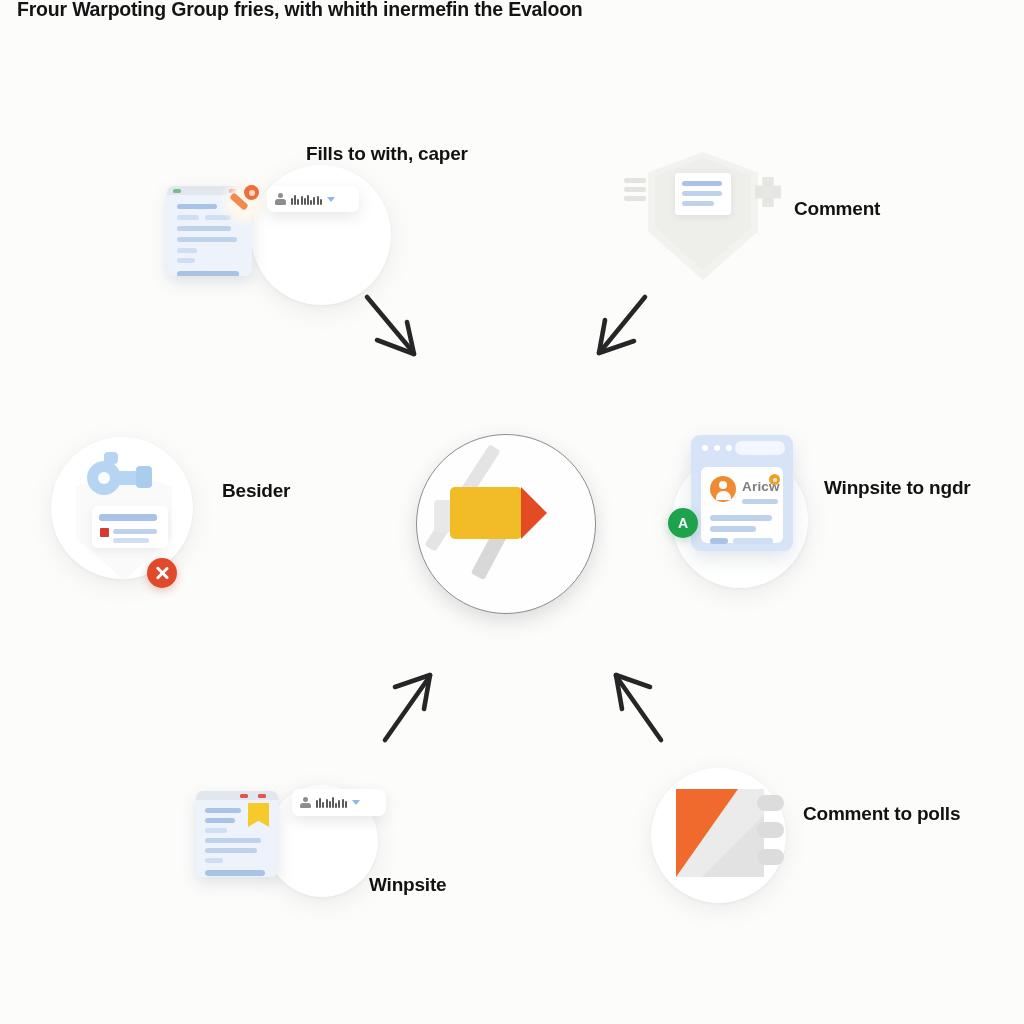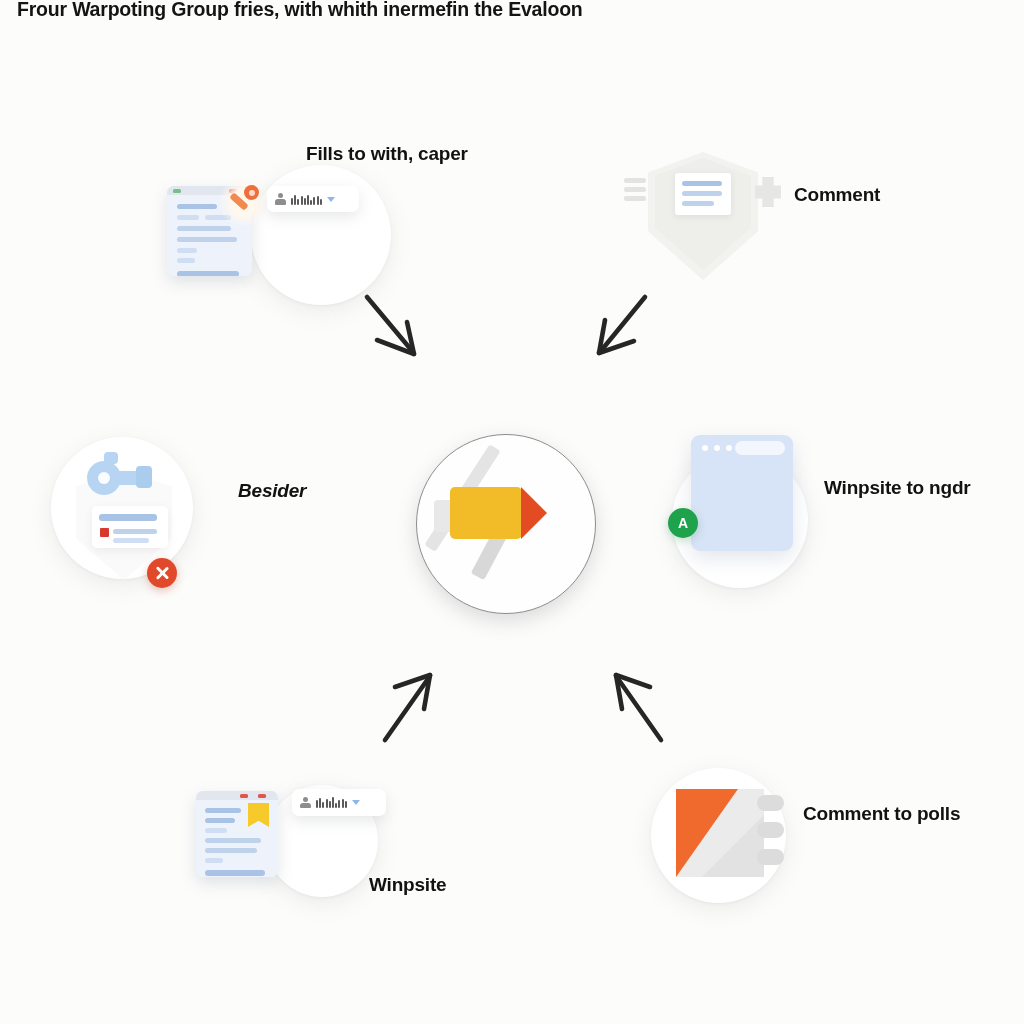--- a/index.html
+++ b/index.html
@@ -332,21 +332,21 @@
         <div class="ln" style="left:7px;top:18px;width:40px;"></div>
         <div class="ln" style="left:7px;top:28px;width:32px;"></div>
       </div>
       <div class="hamb" style="left:624px;top:178px;">
         <i></i>
           <i></i>
           <i></i>
       </div>
       <div class="puzzle" style="left:755px;top:177px;"></div>
     </div>
-    <div class="label" style="left:794px;top:184px;">Comment</div>
+    <div class="label" style="left:794px;top:198px;">Comment</div>
   </div>
 
   <div class="node">
     <div class="bubble soft" style="left:51px;top:437px;width:142px;height:142px;"></div>
     <div class="paleshield" style="left:76px;top:470px;"></div>
 
     <div class="bluekey">
       <div class="kh" style="left:87px;top:461px;"></div>
       <div class="ks" style="left:112px;top:471px;"></div>
       <div class="kb" style="left:136px;top:466px;"></div>
@@ -355,21 +355,21 @@
 
     <div class="whitecard" style="left:92px;top:506px;width:76px;height:42px;">
       <div class="ln dk" style="left:7px;top:8px;width:58px;height:7px;"></div>
       <div class="redsq" style="left:8px;top:22px;"></div>
       <div class="ln" style="left:21px;top:23px;width:44px;"></div>
       <div class="ln pale" style="left:21px;top:32px;width:36px;"></div>
     </div>
 
     <div class="xbadge" style="left:147px;top:558px;"></div>
 
-    <div class="label" style="left:238px;top:480px;font-style:italic;">Besider</div>
+    <div class="label" style="left:222px;top:480px;">Besider</div>
   </div>
 
   <div class="node">
     <div class="bubble outlined" style="left:416px;top:434px;width:178px;height:178px;"></div>
     <div class="camera">
       <div class="cam-strap" style="left:456px;top:438px;"></div>
       <div class="cam-strap2" style="left:483px;top:524px;"></div>
       <div class="cam-left" style="left:434px;top:500px;"></div>
       <div class="cam-body" style="left:450px;top:487px;"></div>
       <div class="cam-lens" style="left:521px;top:487px;"></div>
@@ -378,20 +378,30 @@
 
   <div class="node">
     <div class="bubble soft" style="left:672px;top:452px;width:136px;height:136px;"></div>
 
     <div class="browser" style="left:691px;top:435px;width:102px;height:116px;">
       <div class="tb">
         <span class="tdot" style="left:11px;"></span>
         <span class="tdot" style="left:23px;"></span>
         <span class="tdot" style="left:35px;"></span>
         <span class="tpill"></span>
+      </div>
+      <div class="sheet">
+        <div class="avatar" style="left:9px;top:9px;"></div>
+        <div class="avname" style="left:41px;top:12px;">Aricw</div>
+        <div class="odot" style="left:68px;top:7px;"></div>
+        <div class="ln" style="left:41px;top:32px;width:36px;"></div>
+        <div class="ln" style="left:9px;top:48px;width:62px;height:6px;"></div>
+        <div class="ln" style="left:9px;top:59px;width:46px;height:6px;"></div>
+        <div class="ln dk" style="left:9px;top:71px;width:18px;height:6px;"></div>
+        <div class="ln pale" style="left:32px;top:71px;width:40px;height:6px;"></div>
       </div>
     </div>
 
     <div class="gbadge" style="left:668px;top:508px;">
       <span>A</span>
     </div>
 
     <div class="label" style="left:824px;top:477px;">Winpsite to ngdr</div>
   </div>
 

